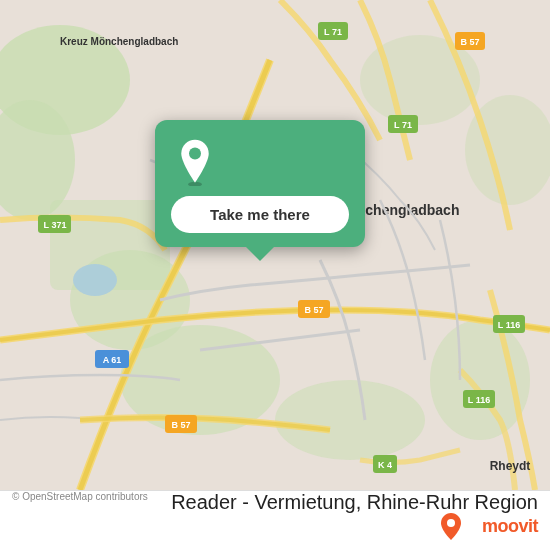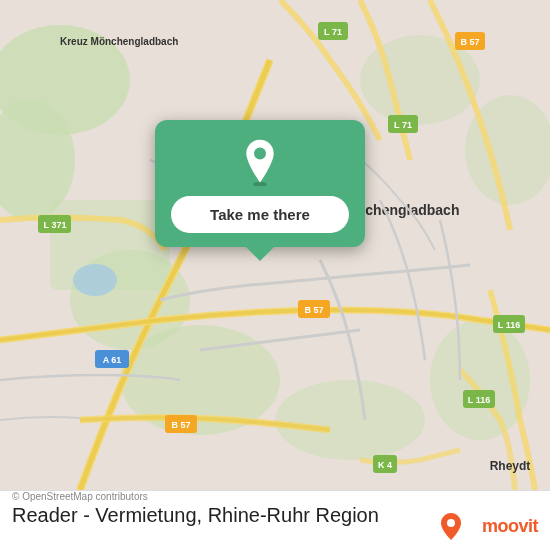--- a/index.html
+++ b/index.html
@@ -32,21 +32,21 @@
     
     #popup-card {
       position: absolute;
       top: 120px;
       left: 155px;
       width: 210px;
       background: #4CAF7D;
       border-radius: 12px;
       display: flex;
       flex-direction: column;
-      align-items: center;
+      align-items: flex-start;
       padding: 18px 16px 14px 16px;
       box-shadow: 0 4px 16px rgba(0,0,0,0.35);
       z-index: 10;
     }
 
     #popup-card::after {
       content: '';
       position: absolute;
       bottom: -14px;
       left: 50%;
@@ -76,22 +76,22 @@
       width: 100%;
       text-align: center;
     }
 
     
     #bottom-bar {
       width: 550px;
       height: 60px;
       background: white;
       display: flex;
-      flex-direction: column;
-      justify-content: flex-start;
+      flex-direction: row;
+      justify-content: space-between;
       padding: 0 12px;
       border-top: 1px solid #ddd;
       position: relative;
     }
 
     #attribution {
       font-size: 10px;
       color: #888;
       margin-bottom: 2px;
     }

